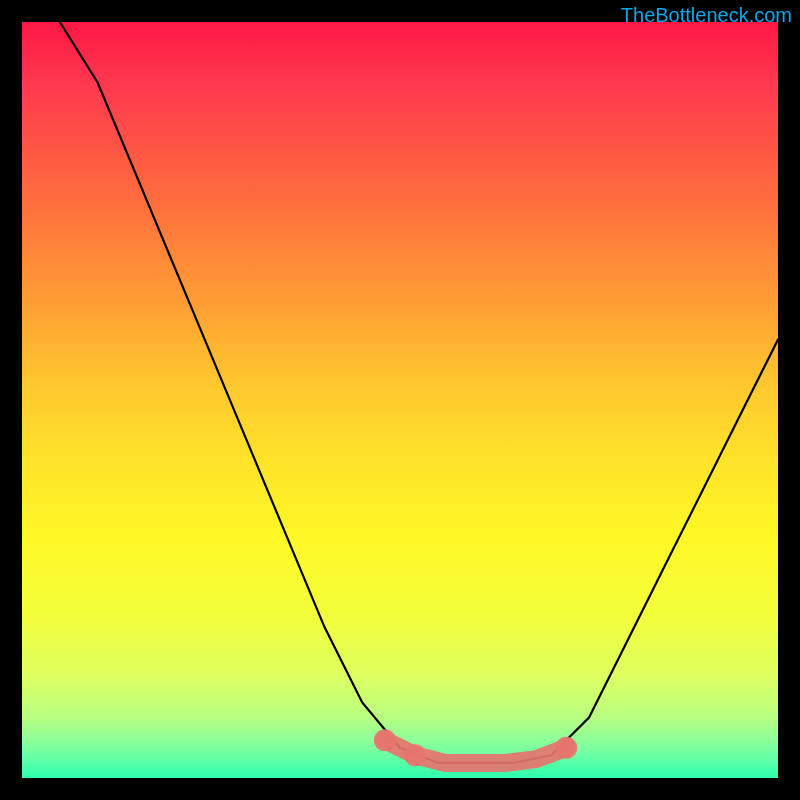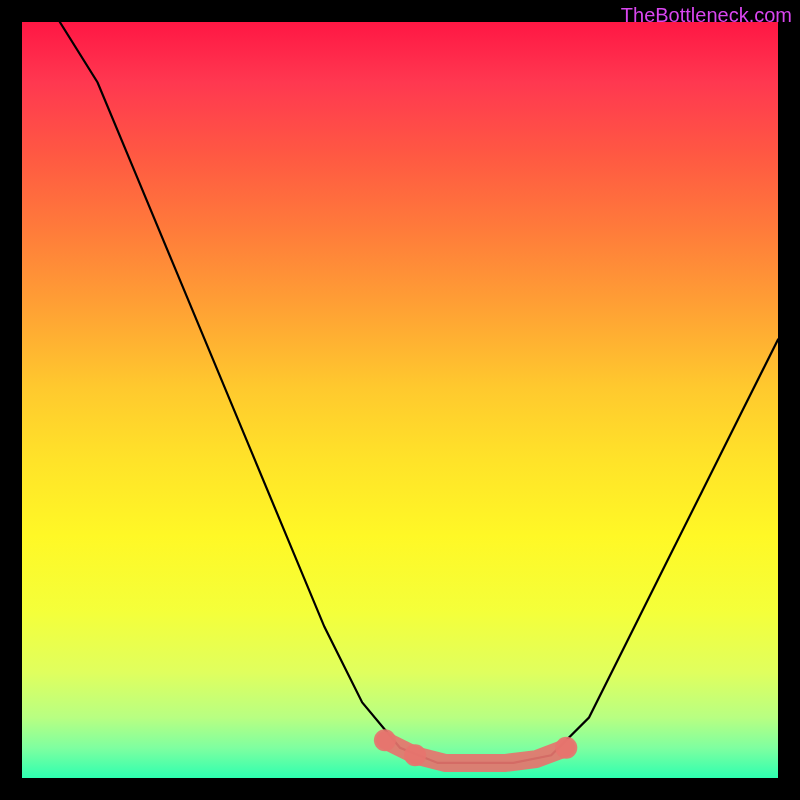--- a/index.html
+++ b/index.html
@@ -43,21 +43,21 @@
       #e0ff5e 86%,
       #b8ff82 92%,
       #7fffa0 96%,
       #2effb0 100%
     );
   }
   .attribution {
     position: absolute;
     top: 4px;
     right: 8px;
-    color: #d946ef;
+    color: #0ea5e9;
     font-size: 20px;
     font-weight: 500;
     z-index: 10;
     font-family: Arial, sans-serif;
   }
   svg.curve {
     position: absolute;
     left: 0;
     top: 0;
     width: 100%;

